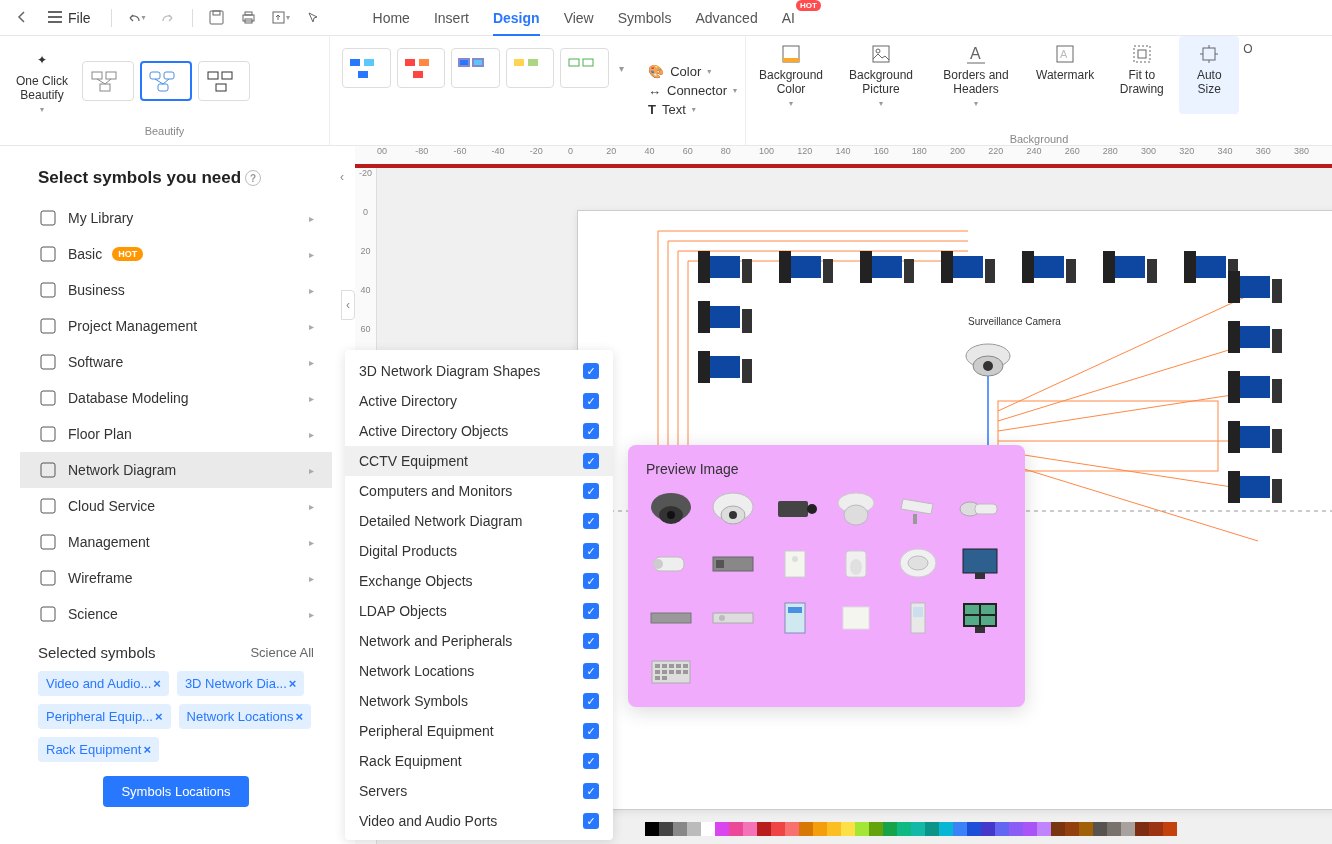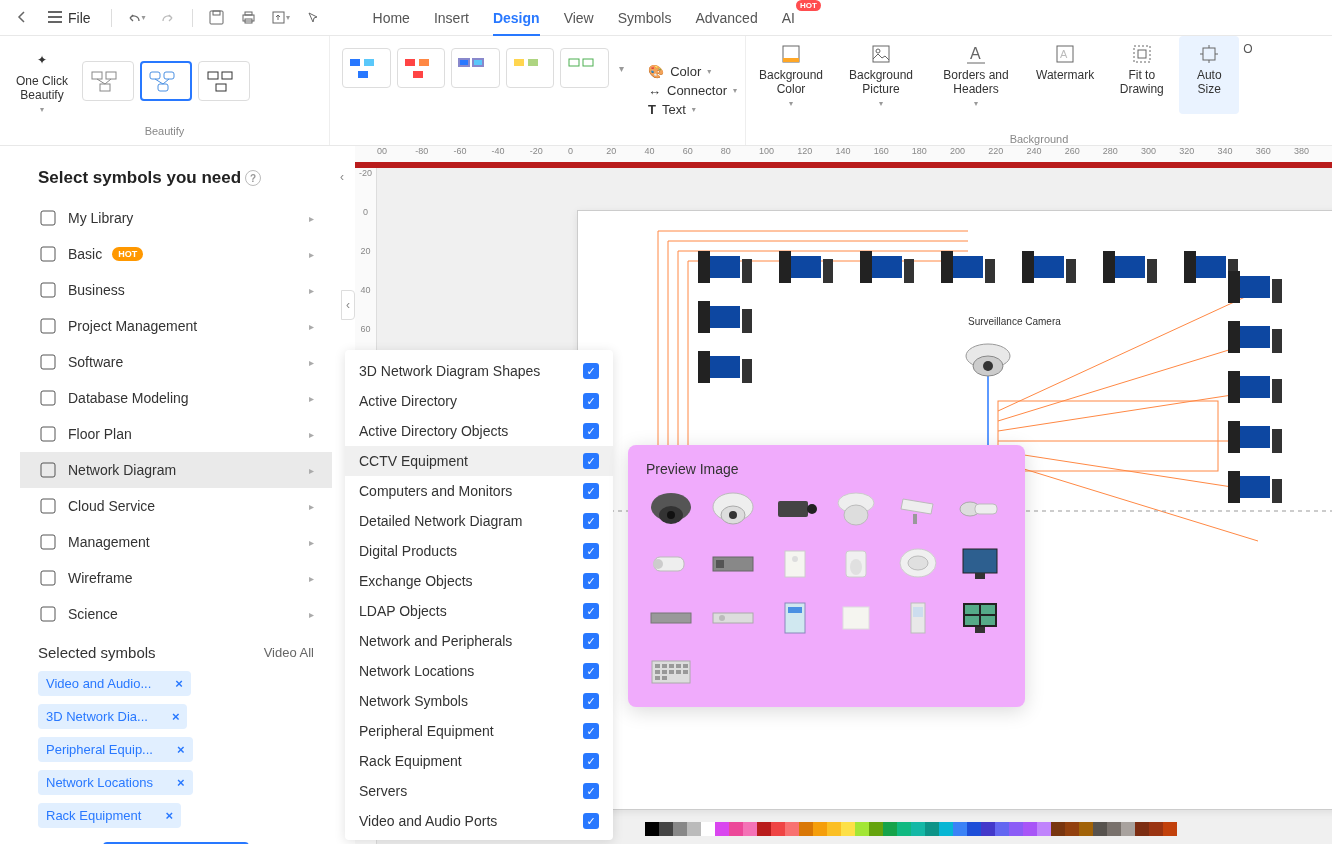--- a/index.html
+++ b/index.html
@@ -47,40 +47,40 @@
 .category-item.selected { background: #eaeaea; }
 .cat-icon { width: 20px; height: 20px; display: flex; align-items: center; justify-content: center; color: #555; }
 .cat-arrow { margin-left: auto; color: #aaa; font-size: 10px; }
 .hot-tag { background: #ff9800; color: #fff; font-size: 9px; padding: 2px 6px; border-radius: 8px; font-weight: bold; }
 
 .selected-section { padding: 12px 18px 8px; }
 .selected-header { display: flex; justify-content: space-between; align-items: center; margin-bottom: 10px; }
 .selected-title { font-size: 15px; font-weight: 500; color: #333; }
 .delete-all { font-size: 13px; color: #666; cursor: pointer; }
 .chips { display: flex; flex-wrap: wrap; gap: 8px; }
-.chip { background: #e1efff; color: #2878ff; font-size: 13px; padding: 5px 8px; border-radius: 4px; display: flex; align-items: center; gap: 24px; }
+.chip { background: #e1efff; color: #2878ff; font-size: 13px; padding: 5px 8px; border-radius: 4px; display: flex; align-items: center; gap: 2px; }
 .chip-x { cursor: pointer; font-weight: bold; }
 .community-btn { background: #2878ff; color: #fff; font-size: 13px; padding: 8px 18px; border-radius: 4px; border: none; cursor: pointer; margin: 14px auto 0; display: block; }
 
 
 .subcategory-popup { position: absolute; left: 345px; top: 350px; width: 268px; background: #fff; box-shadow: 0 2px 12px rgba(0,0,0,0.12); border-radius: 4px; padding: 6px 0; max-height: 490px; overflow: hidden; }
 .sub-item { display: flex; justify-content: space-between; align-items: center; padding: 7px 14px; font-size: 14px; color: #333; cursor: pointer; }
 .sub-item.hover { background: #f0f0f0; }
 .checkbox { width: 16px; height: 16px; background: #2878ff; border-radius: 3px; display: flex; align-items: center; justify-content: center; color: #fff; font-size: 11px; }
 
 
 .preview-popup { position: absolute; left: 628px; top: 445px; width: 397px; background: #f0abfc; box-shadow: 0 4px 20px rgba(0,0,0,0.15); border-radius: 8px; padding: 16px 18px; }
 .preview-title { font-size: 14px; color: #333; margin-bottom: 12px; }
 .preview-grid { display: grid; grid-template-columns: repeat(6, 1fr); gap: 14px 10px; }
 .preview-cell { width: 50px; height: 40px; display: flex; align-items: center; justify-content: center; }
 .preview-cell svg { max-width: 100%; max-height: 100%; }
 
 
 .canvas-wrap { position: absolute; left: 355px; top: 146px; right: 0; bottom: 0; }
-.ruler-h { height: 22px; background: #fafafa; border-bottom: 6px solid #b91c1c; display: flex; font-size: 9px; color: #888; padding-left: 22px; justify-content: space-between; }
+.ruler-h { height: 22px; background: #fafafa; border-bottom: 4px solid #b91c1c; display: flex; font-size: 9px; color: #888; padding-left: 22px; justify-content: space-between; }
 .ruler-h span { width: 39px; text-align: left; }
 .ruler-v { position: absolute; left: 0; top: 22px; width: 22px; background: #fafafa; border-right: 1px solid #ddd; bottom: 0; }
 .ruler-v span { display: block; height: 39px; font-size: 9px; color: #888; writing-mode: horizontal-tb; text-align: center; }
 .canvas { position: absolute; left: 22px; top: 22px; right: 0; bottom: 0; background: #f0f0f0; }
 .page { position: absolute; left: 200px; top: 42px; width: 900px; height: 600px; background: #fff; border: 1px solid #ccc; box-shadow: 0 2px 8px rgba(0,0,0,0.08); }
 .diagram-label { position: absolute; left: 390px; top: 105px; font-size: 10px; color: #333; text-align: center; }
 .color-bar { position: absolute; left: 268px; bottom: 8px; display: flex; height: 14px; }
 .color-sw { width: 14px; height: 14px; }
 
 .panel-toggle { position: absolute; left: 335px; top: 162px; width: 14px; height: 30px; display: flex; align-items: center; justify-content: center; color: #888; cursor: pointer; font-size: 12px; }
@@ -609,21 +609,21 @@
             <rect x="2" y="2" width="14" height="14" stroke="#555" fill="none" rx="2"></rect>
           </svg>
         </span>
         <span>Science</span>
         <span class="cat-arrow">▸</span>
       </div>
     </div>
   <div class="selected-section">
     <div class="selected-header">
       <span class="selected-title">Selected symbols</span>
-      <span class="delete-all">Video All</span>
+      <span class="delete-all">Science All</span>
     </div>
     <div class="chips" id="chips">
         <span class="chip">
           <span>Video and Audio...</span>
           <span class="chip-x">×</span>
         </span>
         <span class="chip">
           <span>3D Network Dia...</span>
           <span class="chip-x">×</span>
         </span>

